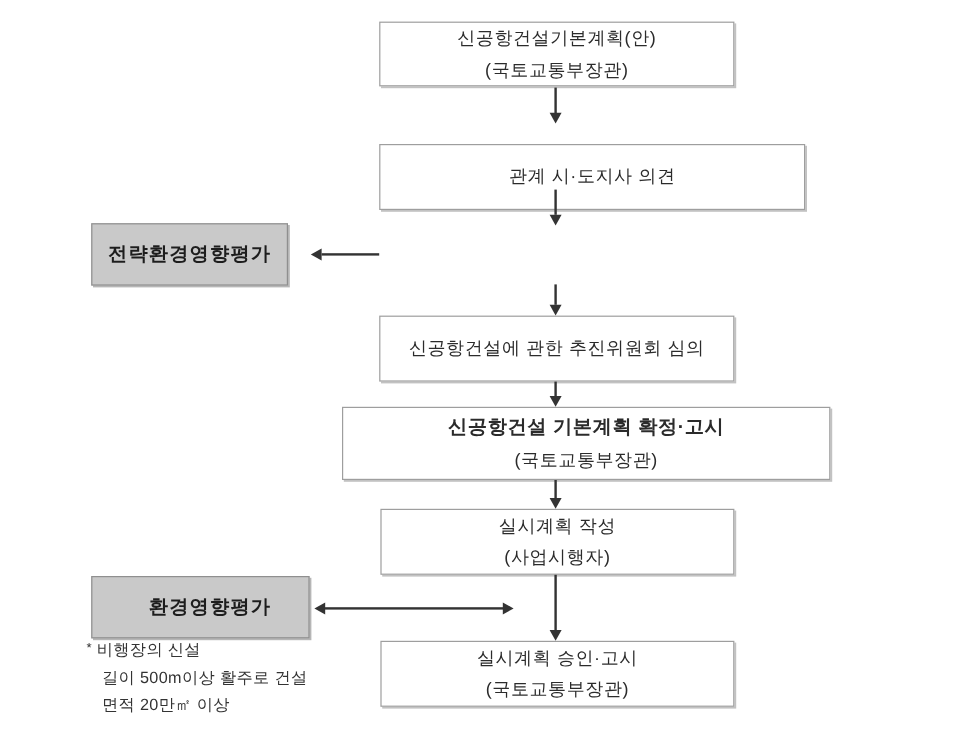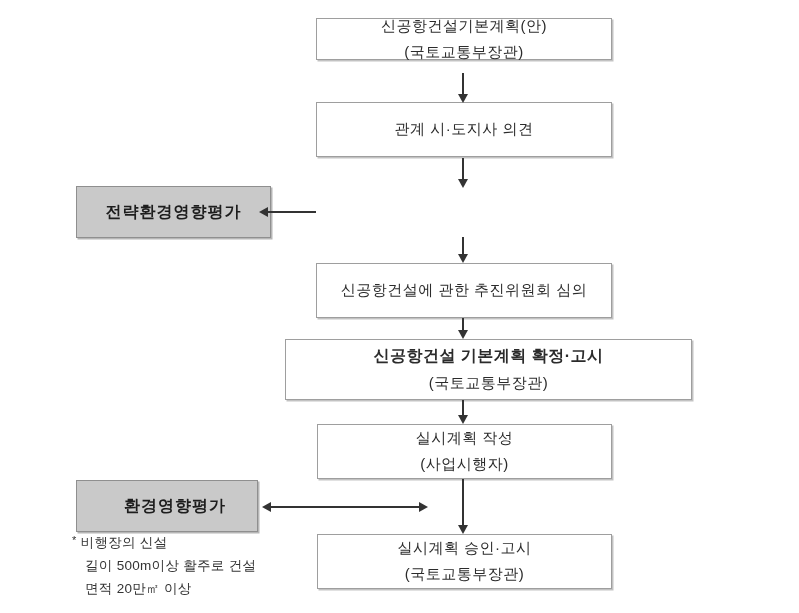--- a/index.html
+++ b/index.html
@@ -105,26 +105,26 @@
   }
   .footnote .indent {
     padding-left: 13px;
   }
 </style>
 </head>
 <body>
 
 <div class="canvas">
 
-  <div class="box" style="left:316px; top:18px; width:296px; height:42px;">
+  <div class="box" style="left:316px; top:18px; width:296px; height:54px;">
     <div class="l1">신공항건설기본계획(안)</div>
     <div class="l2">(국토교통부장관)</div>
   </div>
 
-  <div class="box" style="left:316px; top:102px; width:296px; height:55px;text-align:center;">
+  <div class="box" style="left:316px; top:120px; width:355px; height:55px;text-align:center;">
     <div class="l1">관계 시·도지사 의견</div>
   </div>
 
 
   <div class="box" style="left:316px; top:263px; width:296px; height:55px;">
     <div class="l1">신공항건설에 관한 추진위원회 심의</div>
   </div>
 
   <div class="box bold-title" style="left:285px; top:339px; width:407px; height:61px;">
     <div class="l1">신공항건설 기본계획 확정·고시</div>
@@ -164,21 +164,21 @@
   <div>
     <div class="v-line" style="left:462px; top:400px; height:16px;"></div>
     <div class="ah-down" style="left:458px; top:415px;"></div>
   </div>
 
   <div>
     <div class="v-line" style="left:462px; top:479px; height:47px;"></div>
     <div class="ah-down" style="left:458px; top:525px;"></div>
   </div>
 
-  <div class="side-box" style="left:76px; top:186px; width:195px; height:52px;">
+  <div class="side-box" style="left:76px; top:186px; width:164px; height:52px;">
     <span>전략환경영향평가</span>
   </div>
   <div>
     <div class="h-line" style="left:268px; top:211px; width:48px;"></div>
     <div class="ah-left" style="left:259px; top:207px;"></div>
   </div>
 
   <div class="side-box" style="left:76px; top:480px; width:182px; height:52px;padding-left:16px;">
     <span>환경영향평가</span>
   </div>

